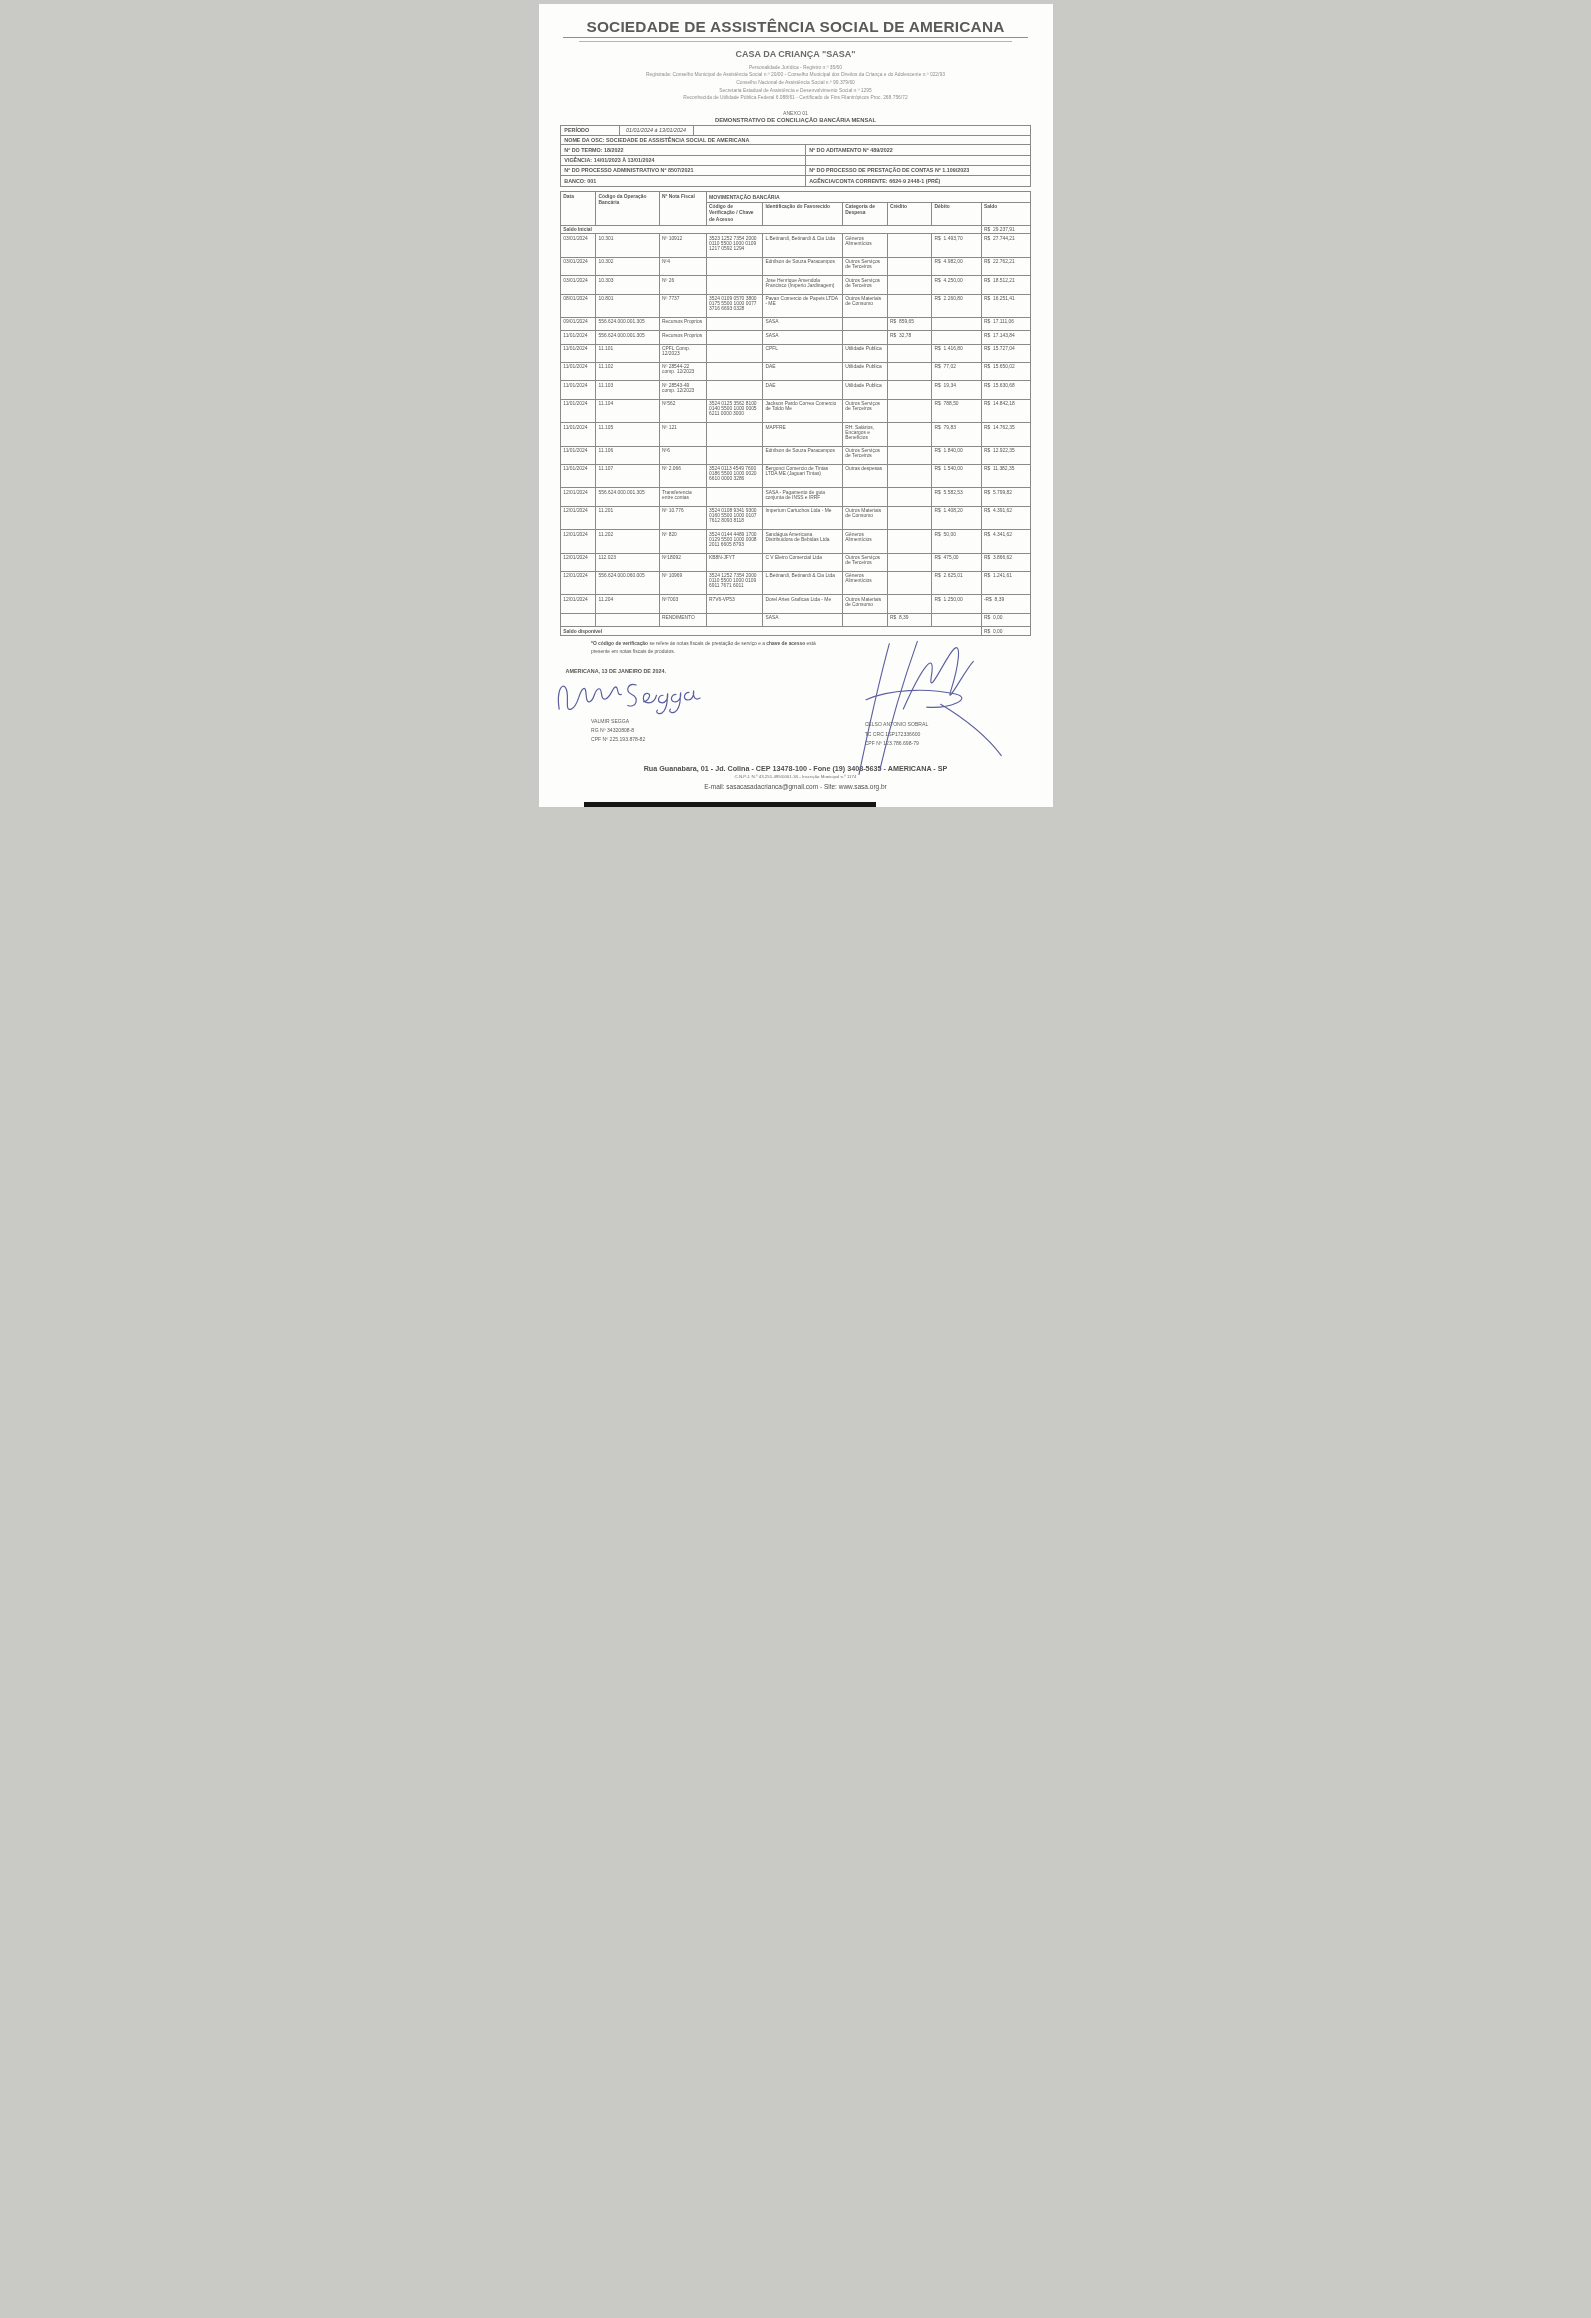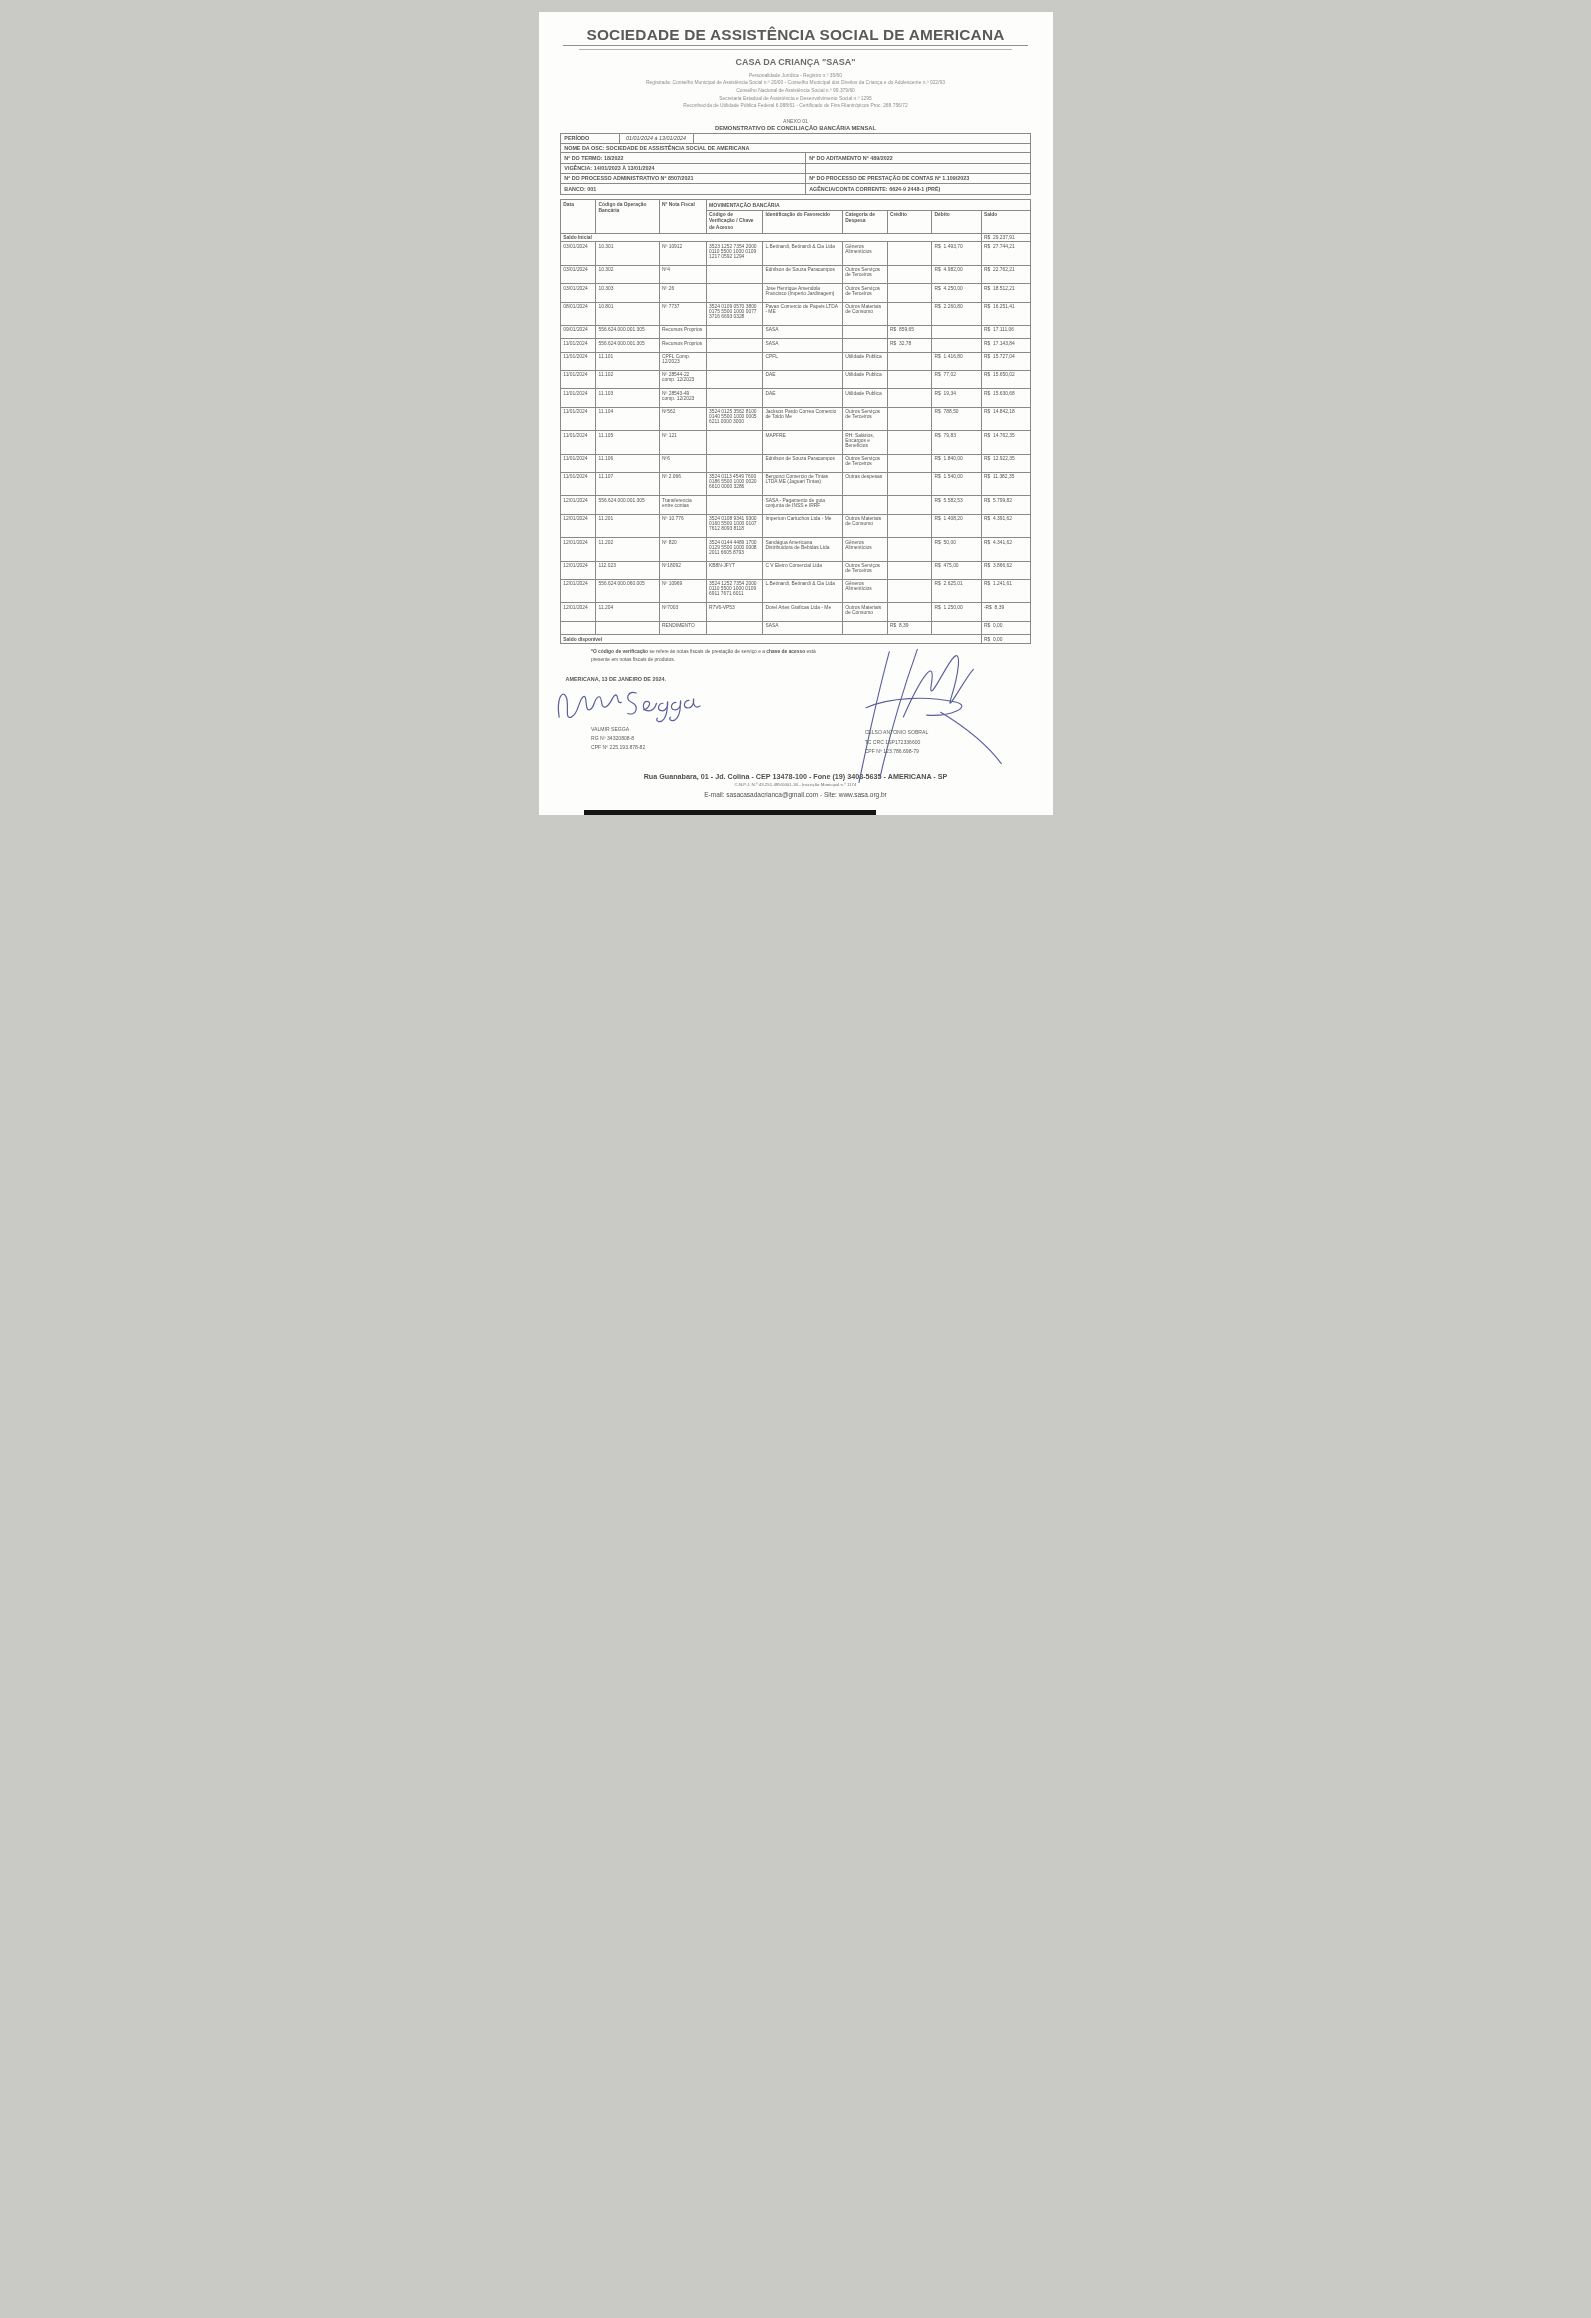--- a/index.html
+++ b/index.html
@@ -1,18 +1,18 @@
 <!DOCTYPE html>
 <html lang="pt" style="font-size:7.5px"><head>
 <meta charset="utf-8">
 <title>Demonstrativo de Conciliação Bancária Mensal</title>
 <style>
   html,body{margin:0;padding:0;}
   body{background:#c9c9c6;font-family:"Liberation Sans",sans-serif;}
-  .page{width:514px;margin:12px auto;background:#fdfdfb;color:#474747;
+  .page{width:514px;margin:4px auto;background:#fdfdfb;color:#474747;
         padding:12px 21.5px 0 21.5px;box-sizing:border-box;position:relative;min-height:748px;}
 
   
   .org-title{text-align:center;font-size:15.4px;font-weight:bold;color:#5a5a5a;
              letter-spacing:0.2px;margin:1.9px 0 0;}
   .title-rule1{height:0;border-top:1.4px solid #8f8f8f;margin:1.4px 2.8px 0;}
   .title-rule2{height:0;border-top:0.9px solid #b5b5b5;margin:2.3px 18.7px 0;}
   .org-subtitle{text-align:center;font-size:9px;font-weight:bold;color:#6b6b6b;margin:7.5px 0 4.7px;}
   .reg-lines{text-align:center;font-size:4.9px;color:#8d8d8d;line-height:1.55;}
 

